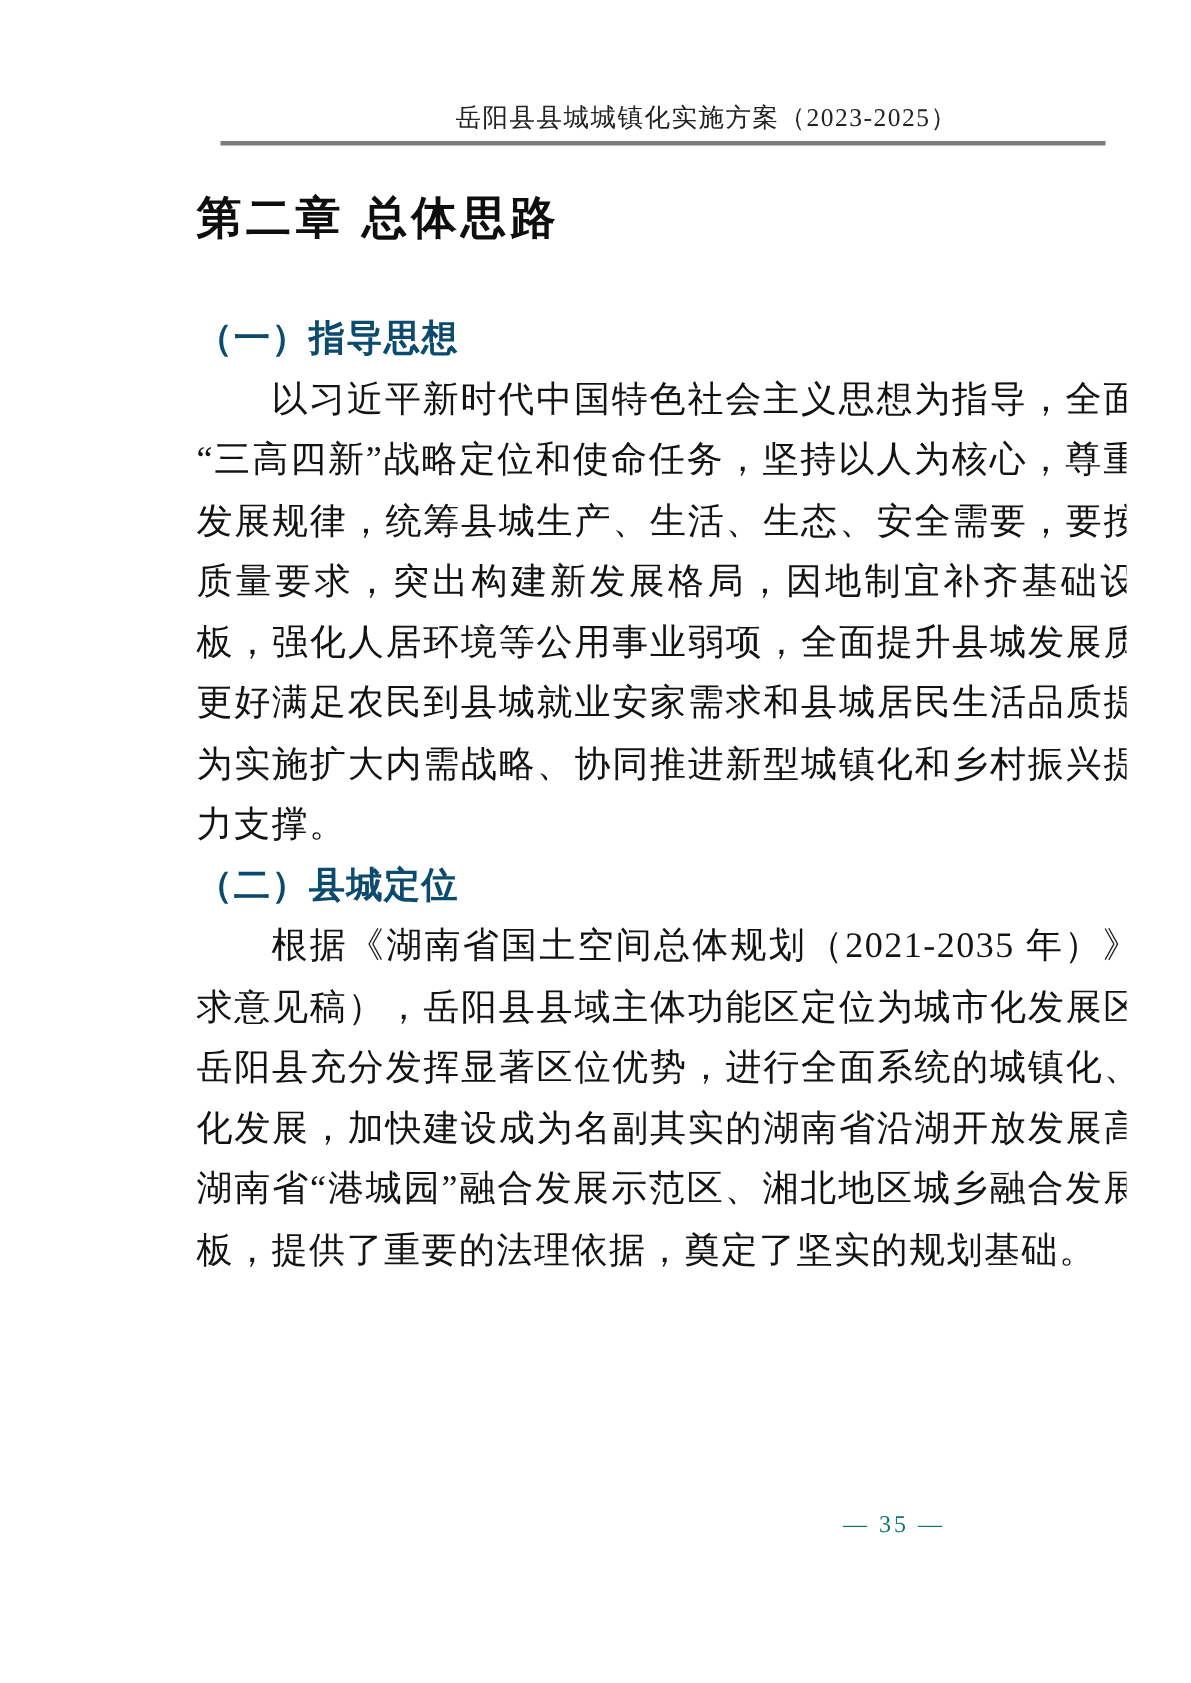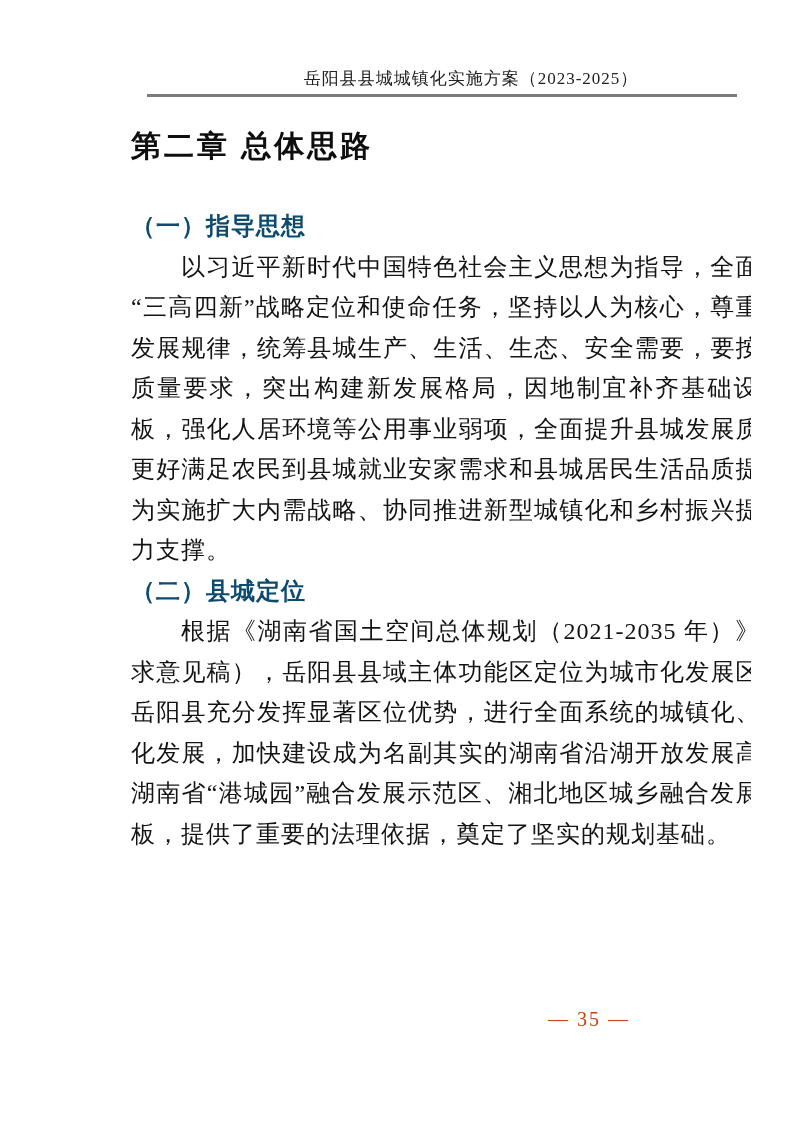--- a/index.html
+++ b/index.html
@@ -73,23 +73,23 @@
     color: #0e0e0e;
   }
   p.para {
     margin: 0;
     text-indent: 50px;
   }
   .page-number {
     position: absolute;
     top: 1008px;
     right: 121px;
-    font-size: 20px;
+    font-size: 16px;
     letter-spacing: 2px;
-    color: #c2410c;
+    color: #0f766e;
   }
 </style>
 </head>
 <body>
 
 <div class="page">
 
   <div class="header-text">岳阳县县城城镇化实施方案（2023-2025）</div>
 
   <div class="header-rule"></div>

